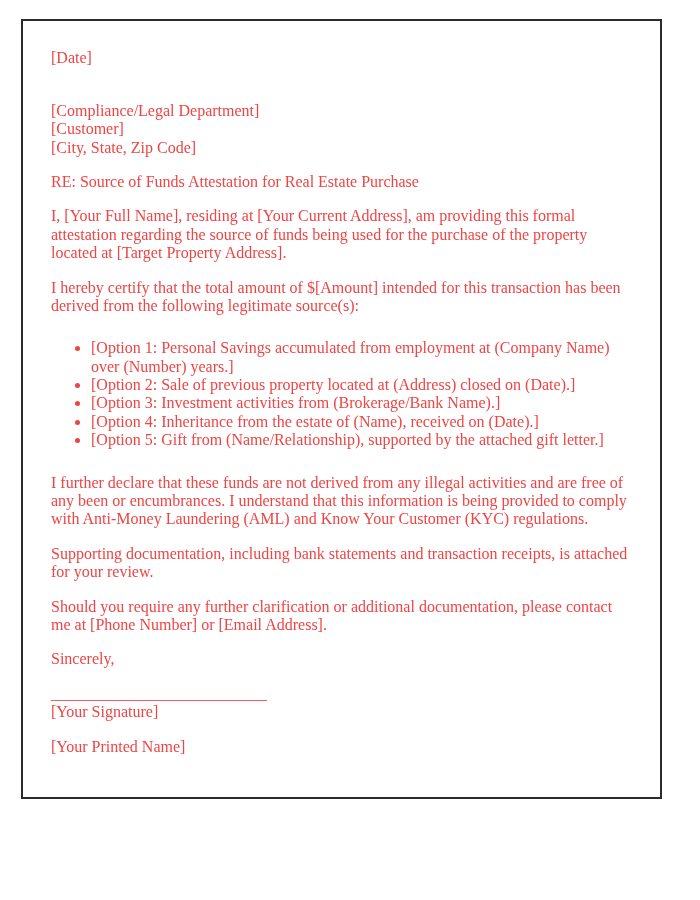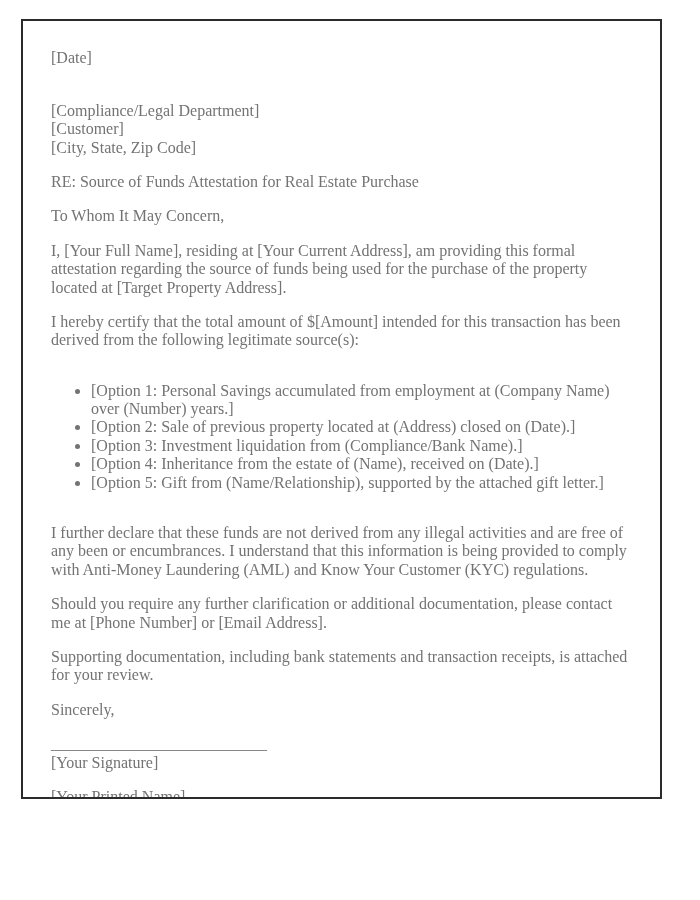--- a/index.html
+++ b/index.html
@@ -11,42 +11,42 @@
     overflow: hidden;
   }
   .page {
     position: relative;
     width: 700px;
     height: 900px;
     background: #ffffff;
     font-family: "Liberation Serif", "DejaVu Serif", serif;
     font-size: 16px;
     line-height: 1.15;
-    color: #737373;
+    color: #ef4444;
   }
   .letter-box {
     position: absolute;
     left: 21px;
     top: 19px;
     width: 641px;
     height: 780px;
     box-sizing: border-box;
     border: 2px solid #2b2b2b;
     background: #ffffff;
     padding: 12px 26px 16px 28px;
     overflow: hidden;
   }
   .letter-box p {
     margin: 16px 0;
   }
   .subject {
     font-weight: normal;
   }
   ul.source-list {
-    margin: 32px 0;
+    margin: 24px 0;
     padding-left: 40px;
     list-style-type: disc;
   }
   ul.source-list li {
     margin: 0;
     padding: 0;
   }
   .sig-block {
     margin-top: 16px;
     margin-bottom: 16px;
@@ -64,39 +64,38 @@
 
     <p>
       <br>
       <span>[Compliance/Legal Department]</span><br>
       <span>[Customer]</span><br>
       <span>[City, State, Zip Code]</span>
     </p>
 
     <p class="subject">RE: Source of Funds Attestation for Real Estate Purchase</p>
 
-    <p>To Whom It May Concern,</p>
 
     <p>I, [Your Full Name], residing at [Your Current Address], am providing this formal attestation regarding the source of funds being used for the purchase of the property located at [Target Property Address].</p>
 
     <p>I hereby certify that the total amount of $[Amount] intended for this transaction has been derived from the following legitimate source(s):</p>
 
     <ul class="source-list">
       <li>[Option 1: Personal Savings accumulated from employment at (Company Name) over (Number) years.]</li>
       <li>[Option 2: Sale of previous property located at (Address) closed on (Date).]</li>
-      <li>[Option 3: Investment liquidation from (Compliance/Bank Name).]</li>
+      <li>[Option 3: Investment activities from (Brokerage/Bank Name).]</li>
       <li>[Option 4: Inheritance from the estate of (Name), received on (Date).]</li>
       <li>[Option 5: Gift from (Name/Relationship), supported by the attached gift letter.]</li>
     </ul>
 
     <p>I further declare that these funds are not derived from any illegal activities and are free of any been or encumbrances. I understand that this information is being provided to comply with Anti-Money Laundering (AML) and Know Your Customer (KYC) regulations.</p>
 
+    <p>Supporting documentation, including bank statements and transaction receipts, is attached for your review.</p>
+
     <p>Should you require any further clarification or additional documentation, please contact me at [Phone Number] or [Email Address].</p>
-
-    <p>Supporting documentation, including bank statements and transaction receipts, is attached for your review.</p>
 
     <p>Sincerely,</p>
 
     <p class="sig-block">
       <span>___________________________</span><br>
       <span>[Your Signature]</span>
     </p>
 
     <p>[Your Printed Name]</p>
 

